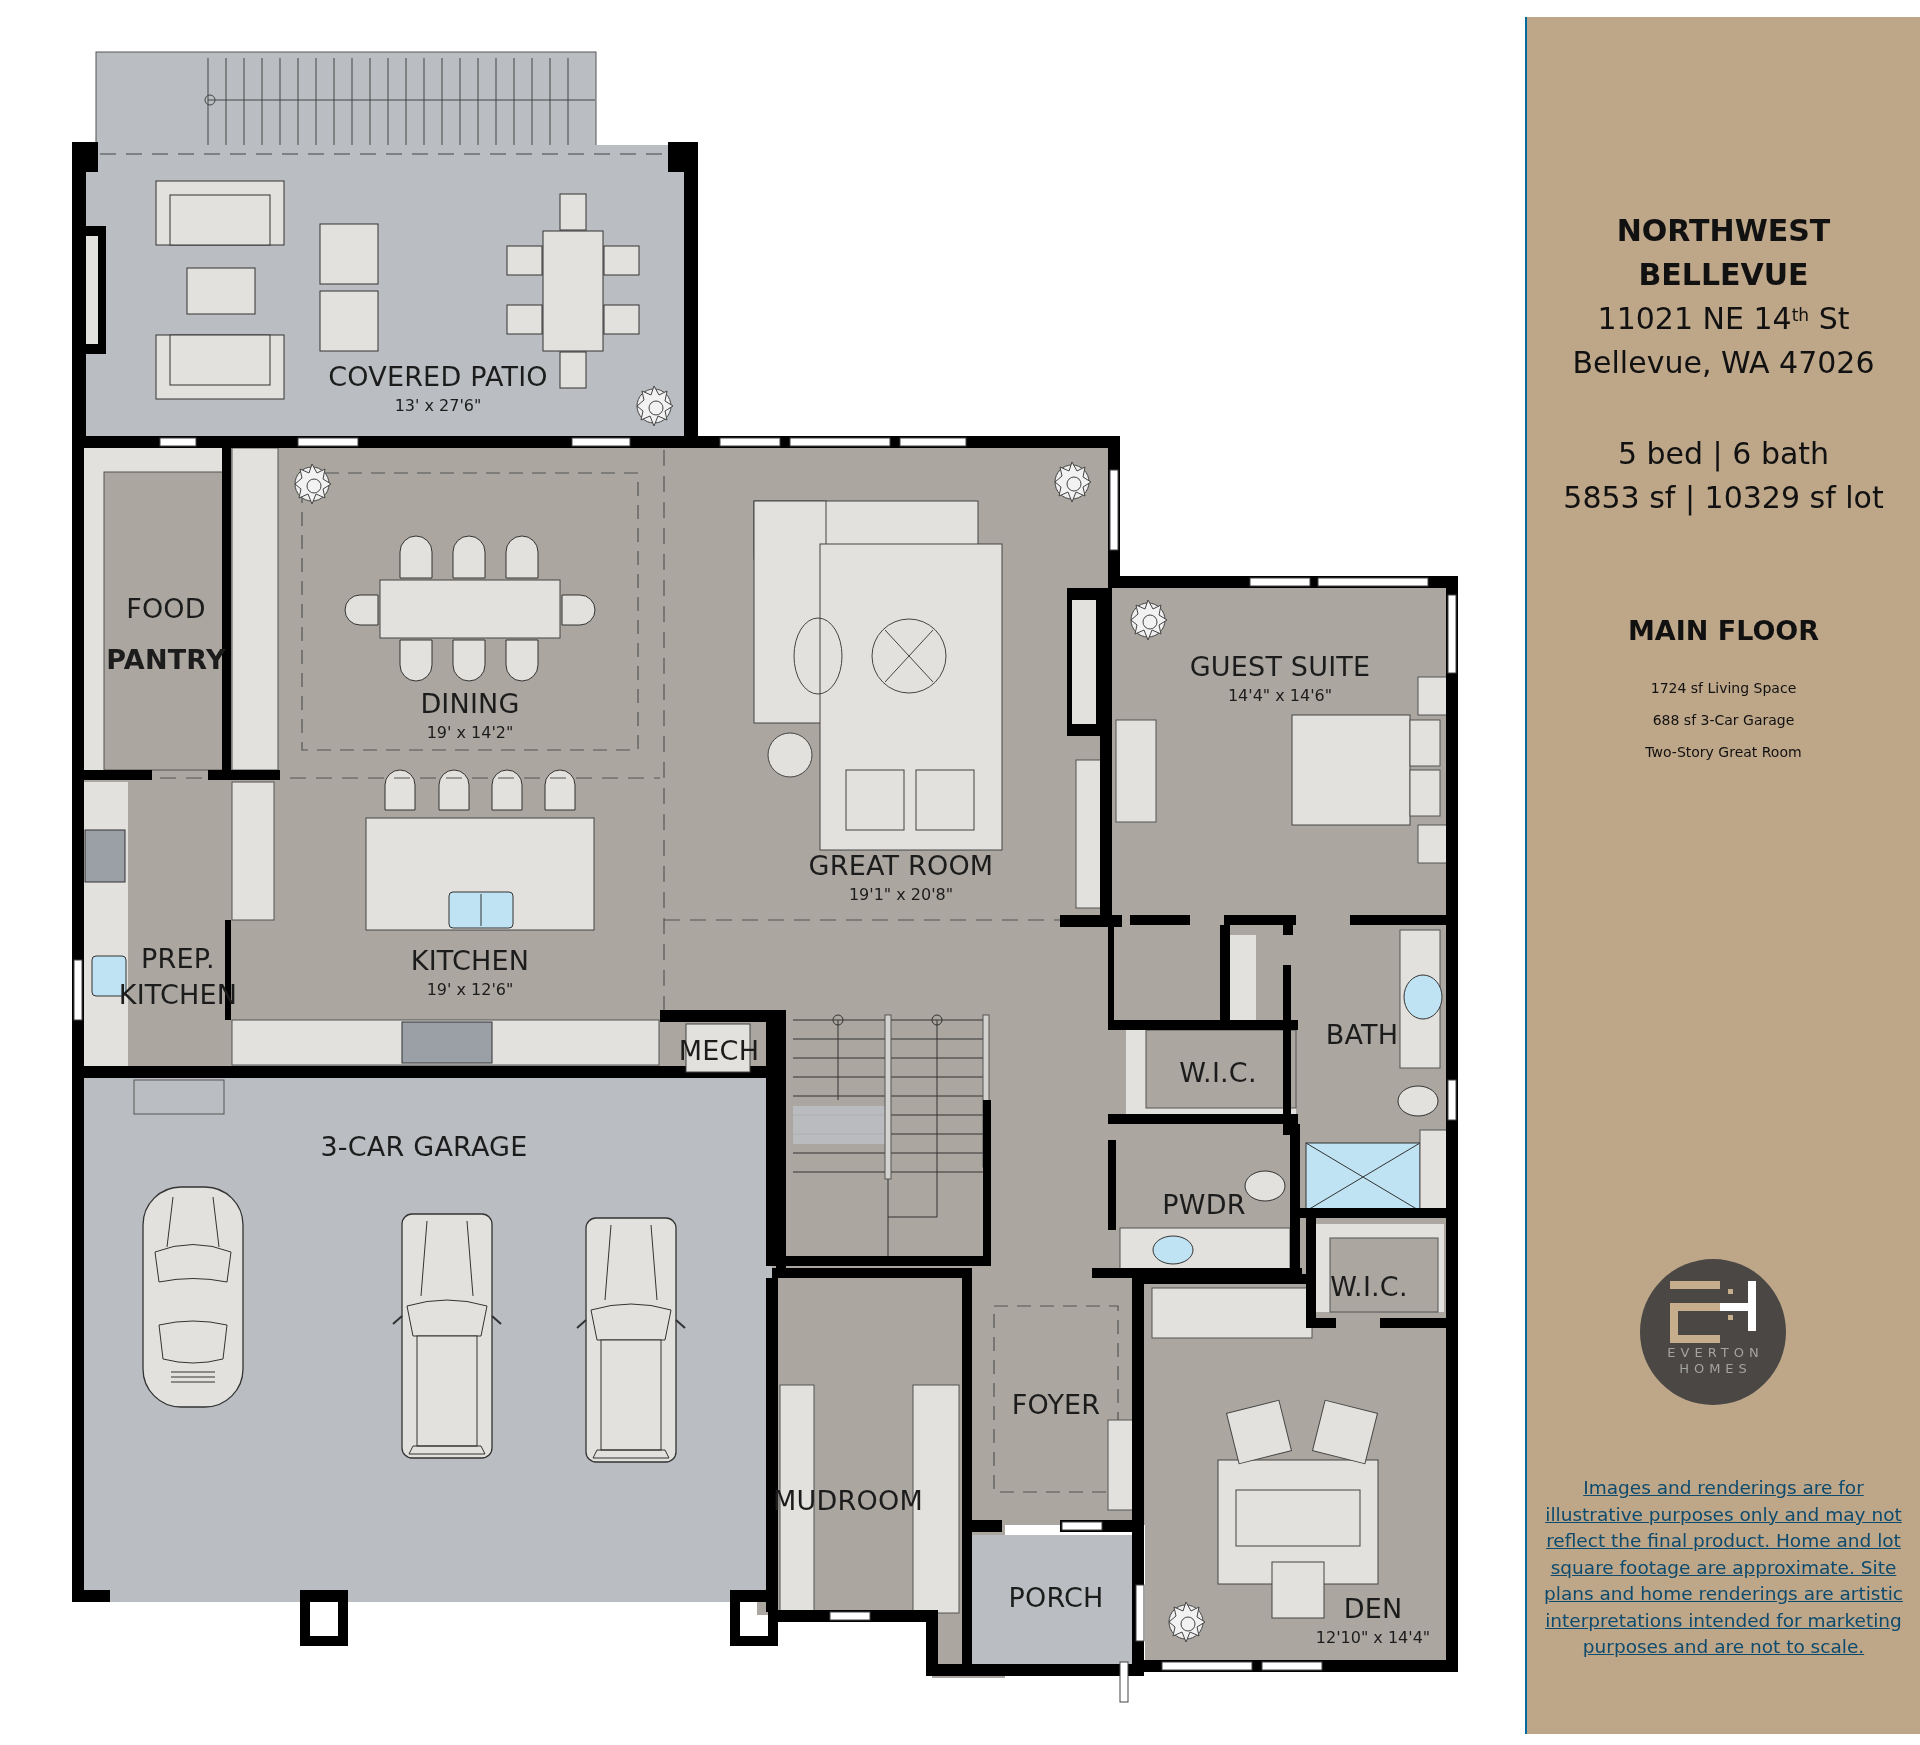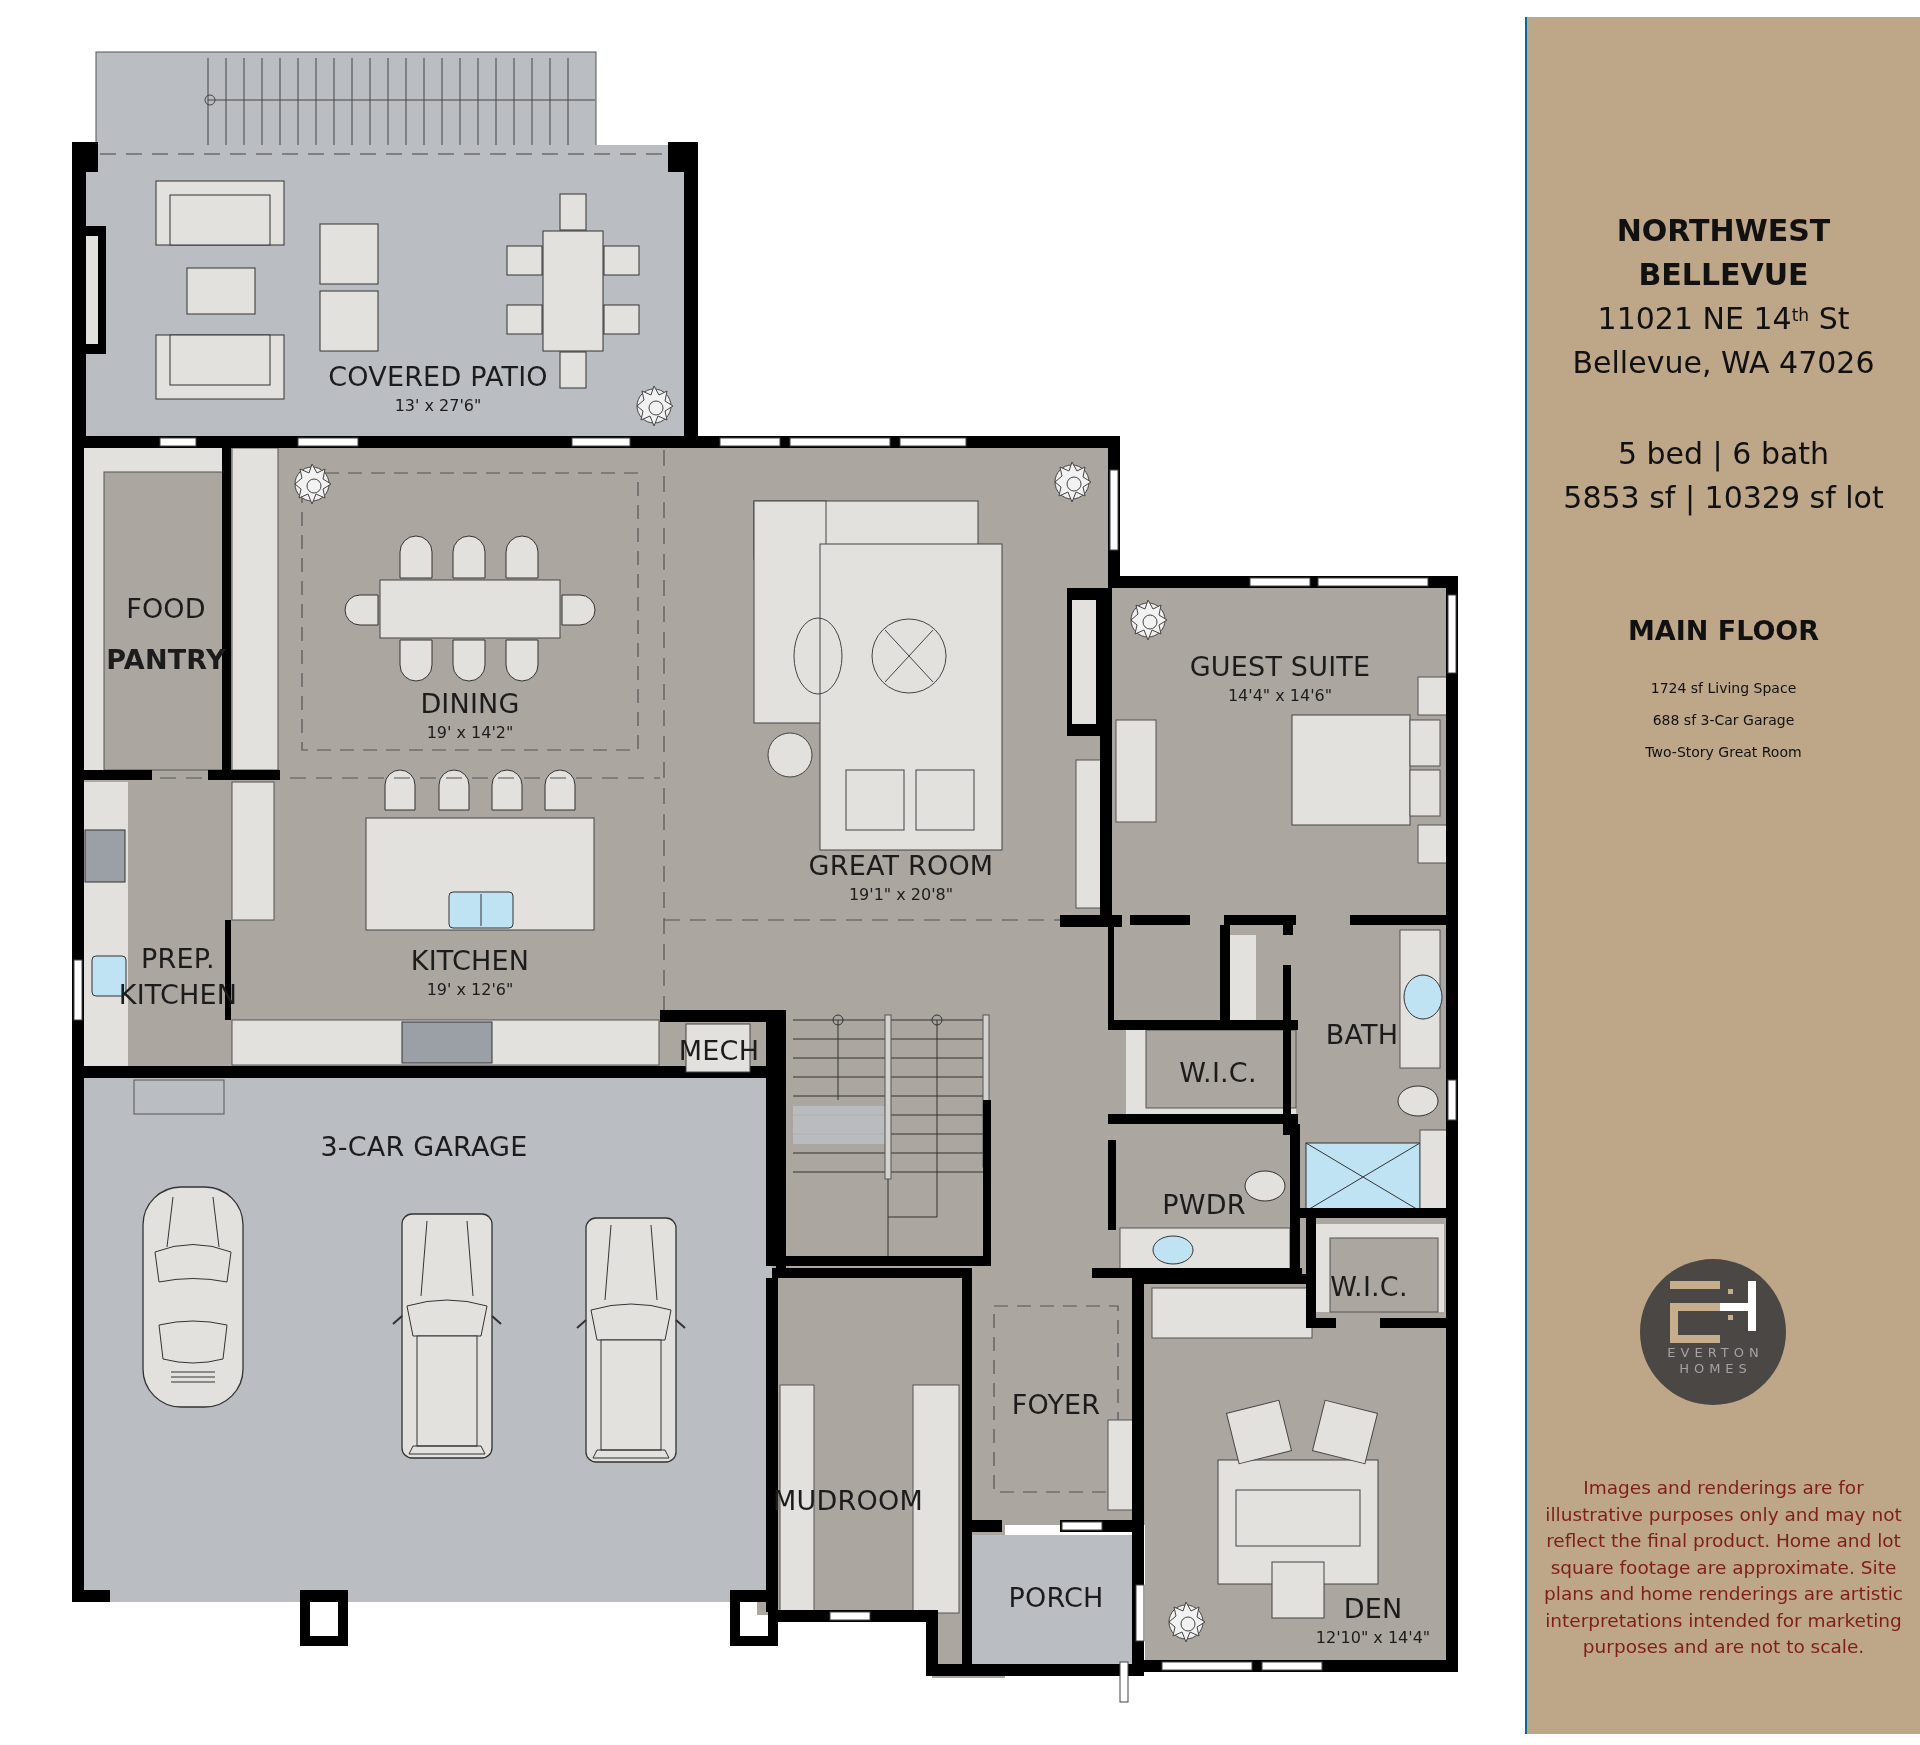--- a/index.html
+++ b/index.html
@@ -12,21 +12,21 @@
   #sidebar{position:absolute;left:1525px;top:0;width:395px;height:1717px;background:#bea688;border-left:2px solid #0369a1;box-sizing:border-box;color:#111;font-family:"DejaVu Sans",sans-serif;text-align:center;margin-top:17px;}
   .sb-title{position:absolute;left:0;right:0;top:192px;font-weight:bold;font-size:30px;line-height:44px;}
   .sb-addr{position:absolute;left:0;right:0;top:280px;font-size:30px;line-height:44px;}
   .sb-addr sup{font-size:17px;vertical-align:top;position:relative;top:-4px;}
   .sb-stats{position:absolute;left:0;right:0;top:415px;font-size:30px;line-height:44px;}
   .sb-floor{position:absolute;left:0;right:0;top:598px;font-weight:bold;font-size:27px;}
   .sb-floor-stats{position:absolute;left:0;right:0;top:655px;font-size:14px;line-height:32px;}
   .logo{position:absolute;left:113px;top:1242px;width:146px;height:146px;border-radius:50%;background:#4a4744;}
   .logo .mark{position:absolute;left:30px;top:22px;width:86px;height:62px;}
   .logo .word{position:absolute;left:0;right:0;top:86px;color:#a3a3a3;font-size:13px;letter-spacing:5px;line-height:16px;font-family:"DejaVu Sans",sans-serif;padding-left:5px;}
-  .sb-disclaimer{position:absolute;left:14px;right:14px;top:1458px;font-size:18.5px;line-height:26.5px;color:#7f1d1d;}
+  .sb-disclaimer{position:absolute;left:14px;right:14px;top:1458px;font-size:18.5px;line-height:26.5px;color:#0c4a6e;text-decoration:underline;}
 </style>
 </head>
 <body>
 
 <div id="plan">
   <svg width="1525" height="1745" viewBox="0 0 1525 1745" xmlns="http://www.w3.org/2000/svg">
     <defs>
       <g id="plant">
         <circle cx="0" cy="0" r="17" fill="#efefef" stroke="#444" stroke-width="1"></circle>
         <path d="M-17,0 L-10,-6 L-12,-15 L-3,-11 L0,-20 L5,-11 L13,-15 L11,-5 L19,0 L11,5 L13,14 L4,10 L0,20 L-4,10 L-13,14 L-11,5 Z" fill="#f2f2f2" stroke="#444" stroke-width="1"></path>

